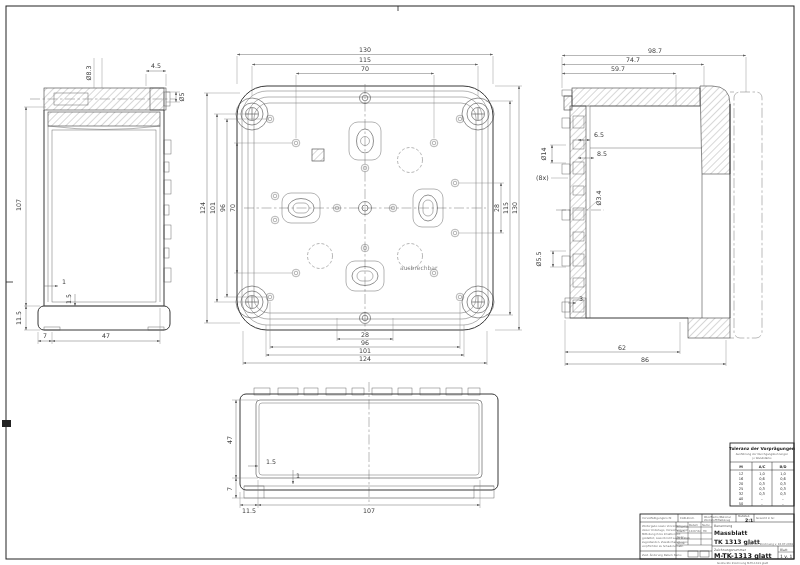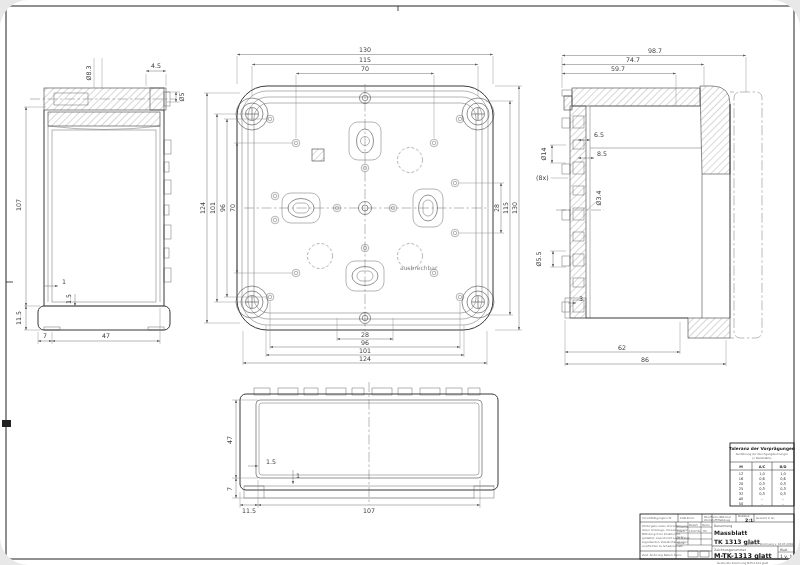--- a/index.html
+++ b/index.html
@@ -1,16 +1,16 @@
 <!DOCTYPE html>
 <html><head>
 <meta charset="utf-8">
 <style>
   html,body{margin:0;padding:0;background:#e8e8e8;}
-  #sheet{position:relative;width:800px;height:565px;background:#ffffff;overflow:hidden;border-radius:28px;}
+  #sheet{position:relative;width:800px;height:565px;background:#ffffff;overflow:hidden;}
   svg{position:absolute;left:0;top:0;}
   text{font-family:"DejaVu Sans",sans-serif;fill:#3d3d3d;}
   .dt{font-size:6.3px;}
   .nt{font-size:6px;fill:#8a8a8a;}
   .ol{fill:none;stroke:#383838;stroke-width:1;}
   .m{fill:none;stroke:#4a4a4a;stroke-width:0.6;}
   .t{fill:none;stroke:#5a5a5a;stroke-width:0.45;}
   .dim{fill:none;stroke:#5f5f5f;stroke-width:0.45;}
   .ext{fill:none;stroke:#7a7a7a;stroke-width:0.4;}
   .cl{fill:none;stroke:#6a6a6a;stroke-width:0.45;stroke-dasharray:10 2.5 2.5 2.5;}

